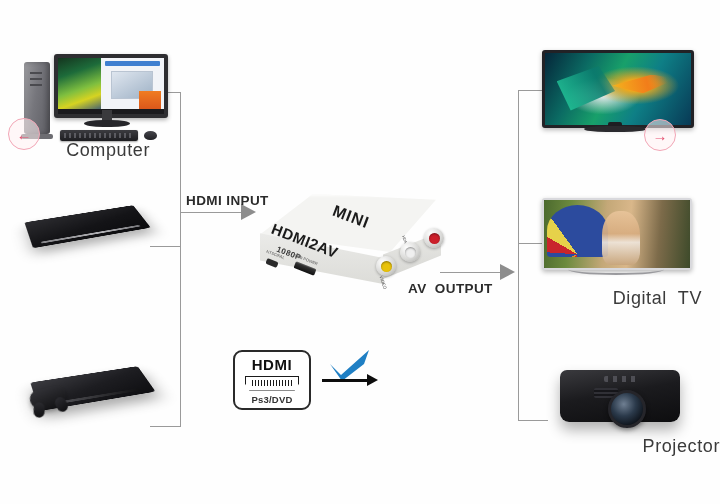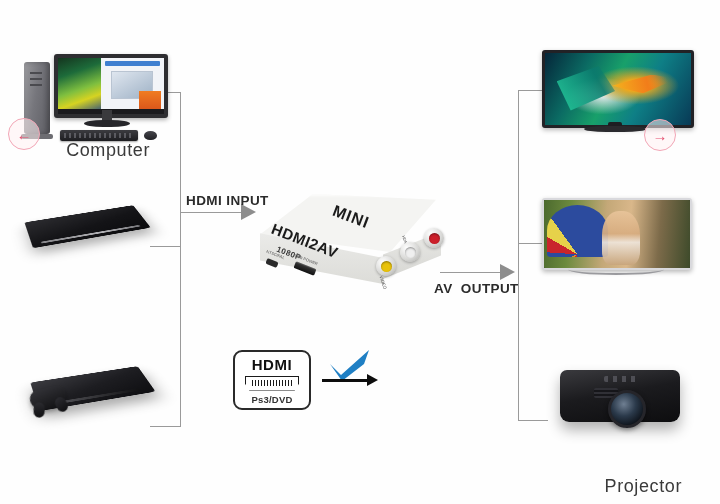--- a/index.html
+++ b/index.html
@@ -300,21 +300,21 @@
       <div class="rca-core" style="width:11px;height:11px;background:#efefef;"></div>
     </div>
 
     <div class="rca" style="left:176px;top:34px;width:20px;height:20px;">
       <div class="rca-core" style="width:11px;height:11px;background:#cc1f2a;"></div>
     </div>
   </div>
 
   <div class="ln ln-h abs" style="left:440px;top:272px;width:62px;"></div>
   <div class="tri tri-gray abs" style="left:500px;top:264px;"></div>
-  <div class="flow-label abs" style="left:434px;top:281px;">AV  OUTPUT</div>
+  <div class="flow-label abs" style="left:408px;top:281px;">AV  OUTPUT</div>
 
   <div class="ln ln-v abs" style="left:518px;top:90px;height:330px;"></div>
   <div class="ln ln-h abs" style="left:518px;top:90px;width:30px;"></div>
   <div class="ln ln-h abs" style="left:518px;top:243px;width:30px;"></div>
   <div class="ln ln-h abs" style="left:518px;top:420px;width:30px;"></div>
 
   <div class="abs" style="left:542px;top:50px;width:152px;height:92px;">
     <div class="tv-frame" style="left:0;top:0;width:146px;height:72px;">
       <div style="position:absolute;inset:0;background:
              radial-gradient(ellipse at 62% 45%,#f0a81c 0%,#f0a81c 10%,transparent 34%),
@@ -343,28 +343,29 @@
                   background:conic-gradient(from 200deg at 50% 95%,
                     #c9252c 0deg 28deg,#e0892a 28deg 50deg,#2c4b9e 50deg 74deg,
                     #c9252c 74deg 100deg,#e6d24a 100deg 124deg,#2c4b9e 124deg 150deg);
                   border-radius:50% 50% 6% 6%;"></div>
       <div style="position:absolute;left:40%;top:16%;width:26%;height:80%;
                   background:linear-gradient(180deg,#e8c49a 0%,#d8ad80 42%,#efe6dc 58%,#c8a57c 100%);
                   border-radius:44% 44% 24% 24%;opacity:.92;"></div>
     </div>
     <div class="tv-base-curve" style="left:26px;top:66px;width:96px;"></div>
   </div>
+  <div class="dev-label abs" style="left:534px;top:288px;width:168px;">Digital  TV</div>
 
   <div class="abs" style="left:552px;top:362px;width:140px;height:76px;">
     <div class="proj-body" style="left:8px;top:8px;width:120px;height:52px;"></div>
     <div class="proj-btns" style="left:52px;top:14px;"></div>
     <div class="proj-vent" style="left:42px;top:26px;"></div>
     <div class="proj-lens" style="left:56px;top:28px;width:32px;height:32px;"></div>
   </div>
-  <div class="dev-label abs" style="left:532px;top:436px;width:150px;margin-top:40px;">Projector</div>
+  <div class="dev-label abs" style="left:570px;top:436px;width:150px;">Projector</div>
 
   <div class="legend-box" style="left:233px;top:350px;width:74px;height:56px;gap:3px;">
     <div class="legend-title">HDMI</div>
     <div class="hdmi-plug">
       <div class="hdmi-pins"></div>
     </div>
     <div class="legend-sub">Ps3/DVD</div>
   </div>
 
   <svg class="check" width="44" height="34" viewBox="0 0 44 34" style="left:328px;top:348px;">

